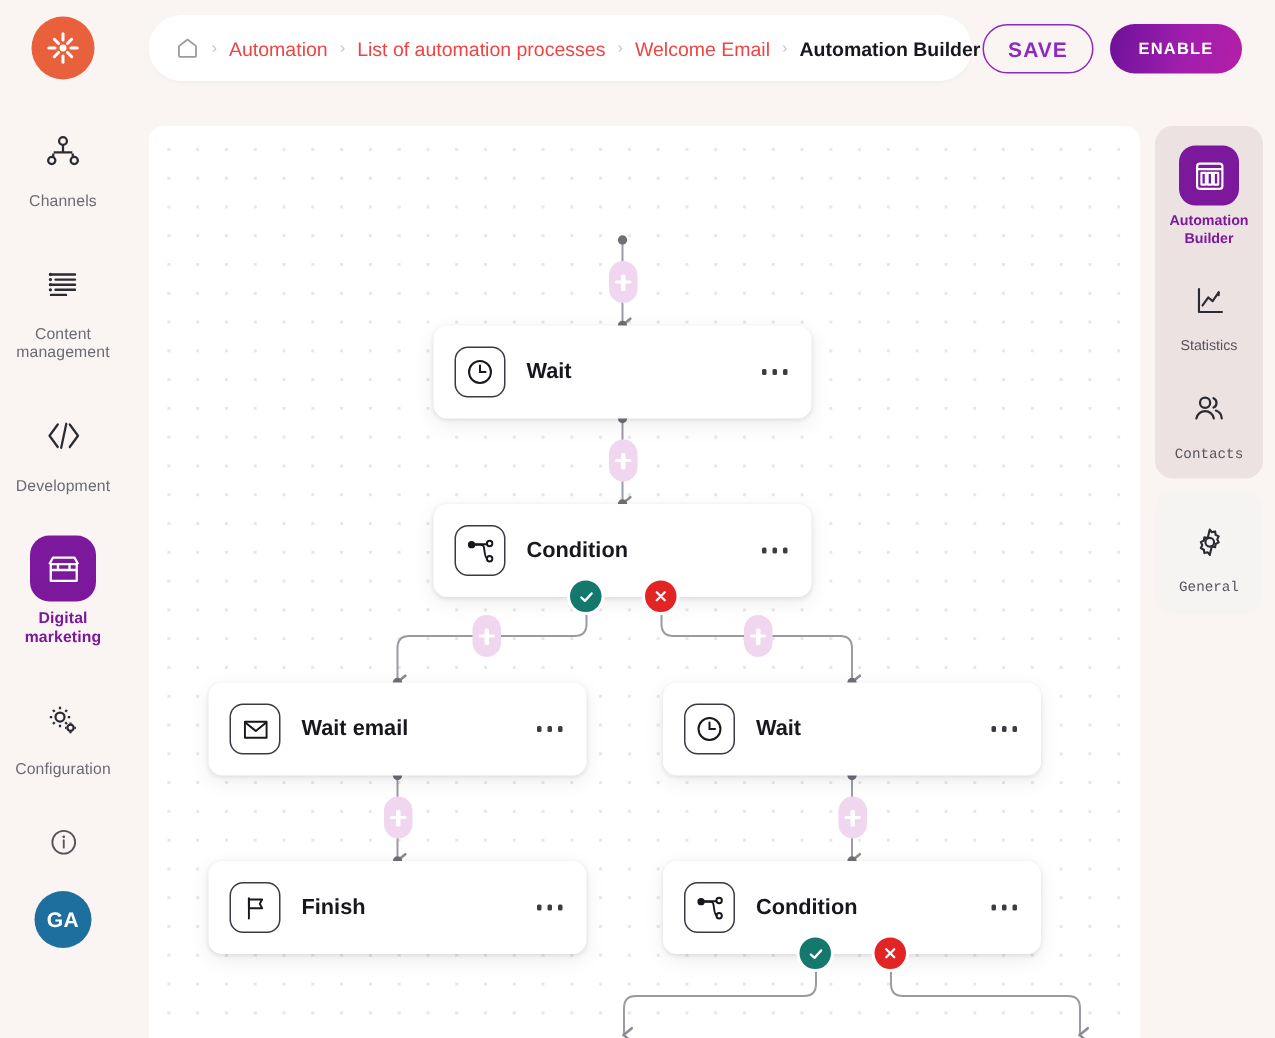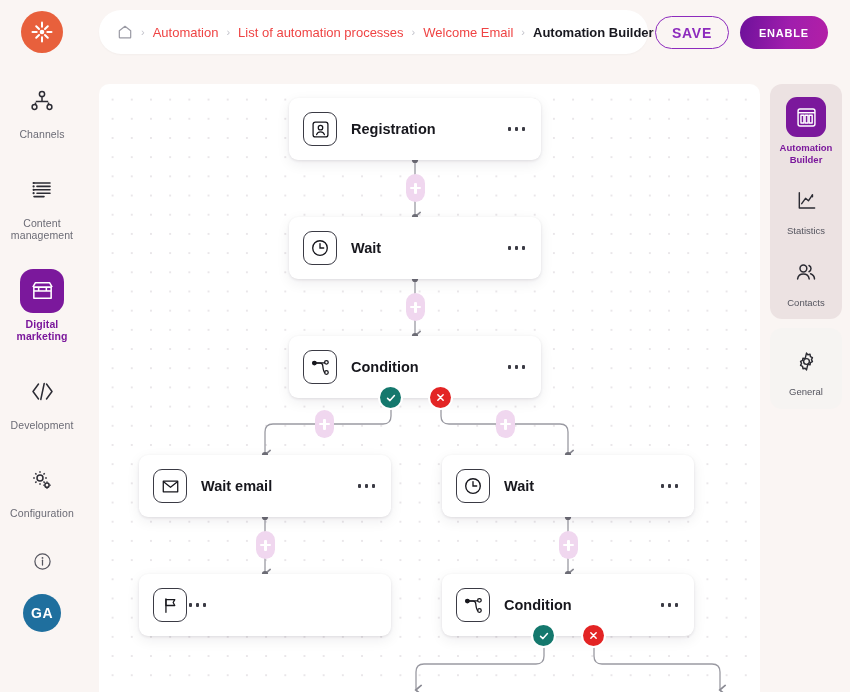--- a/index.html
+++ b/index.html
@@ -122,21 +122,21 @@
   #right-panel { position:absolute; left:770px; top:84px; width:72px; }
   #right-group-main {
     background:#ece2e2; border-radius:12px; padding:13px 0 11px;
     display:flex; flex-direction:column; align-items:center;
   }
   #right-group-general {
     margin-top:9px; background:#f6f4f2; border-radius:12px; padding:13px 0 11px;
     display:flex; flex-direction:column; align-items:center;
   }
   .rp-item { width:72px; display:flex; flex-direction:column; align-items:center; margin-bottom:15px; cursor:pointer; }
-  .rp-item:last-child { margin-bottom:0; }
+  .rp-item:last-child { margin-bottom:0;font-family:Liberation Mono, monospace; }
   .rp-ico { width:40px;height:40px;border-radius:11px;display:flex;align-items:center;justify-content:center;color:#2b2b33; }
   .rp-item.active .rp-ico { background:#7B189C; color:#fff; }
   .rp-label { margin-top:5px; font-size:9.5px; line-height:11.5px; color:#55555f; text-align:center; }
   .rp-item.active .rp-label { color:#7B189C; font-weight:700; }
 </style>
 </head>
 <body>
 
 <div id="left-sidebar">
 
@@ -173,41 +173,41 @@
     <div class="nav-item">
       <div class="nav-ico">
         <svg width="26" height="26" viewBox="0 0 26 26" fill="none" stroke="currentColor" stroke-width="1.6" stroke-linecap="round">
           <path d="M5 6h16M8 9.4h13M5 12.8h16M8 16.2h13M5 19.6h10"></path>
           <path d="M4.6 6h.01M4.6 9.4h.01M4.6 12.8h.01M4.6 16.2h.01" stroke-width="2.2"></path>
         </svg>
       </div>
       <div class="nav-label">Content management</div>
     </div>
 
+    <div class="nav-item">
+      <div class="nav-ico">
+        <svg width="27" height="27" viewBox="0 0 27 27" fill="none" stroke="currentColor" stroke-width="1.5" stroke-linecap="round" stroke-linejoin="round">
+          <path d="M9.5 6 4 13.5 9.5 21"></path>
+            <path d="M17.5 6 23 13.5 17.5 21"></path>
+            <path d="M15.2 5.5 11.8 21.5"></path>
+        </svg>
+      </div>
+      <div class="nav-label">Development</div>
+    </div>
+
     <div class="nav-item active">
       <div class="nav-ico">
         <svg width="25" height="25" viewBox="0 0 26 26" fill="none" stroke="currentColor" stroke-width="1.6" stroke-linejoin="round">
           <path d="M4 9.5h18v11.5H4z"></path>
           <path d="M3 9.5 5.5 5h15L23 9.5"></path>
           <path d="M4 13.5h18"></path>
             <path d="M9 9.5v4M17 9.5v4"></path>
         </svg>
       </div>
       <div class="nav-label">Digital marketing</div>
-    </div>
-
-    <div class="nav-item">
-      <div class="nav-ico">
-        <svg width="27" height="27" viewBox="0 0 27 27" fill="none" stroke="currentColor" stroke-width="1.5" stroke-linecap="round" stroke-linejoin="round">
-          <path d="M9.5 6 4 13.5 9.5 21"></path>
-            <path d="M17.5 6 23 13.5 17.5 21"></path>
-            <path d="M15.2 5.5 11.8 21.5"></path>
-        </svg>
-      </div>
-      <div class="nav-label">Development</div>
     </div>
 
     <div class="nav-item">
       <div class="nav-ico">
         <svg width="26" height="26" viewBox="0 0 26 26" fill="none" stroke="currentColor" stroke-width="1.5">
           <circle cx="11" cy="11" r="3"></circle>
           <path d="M11 4.2v1.6M11 16.2v1.6M4.2 11h1.6M16.2 11h1.6M6.3 6.3l1.2 1.2M14.5 14.5l1.2 1.2M15.7 6.3l-1.2 1.2M7.5 14.5l-1.2 1.2"></path>
           <circle cx="18" cy="18.2" r="2.1"></circle>
           <path d="M18 14.6v.9M18 20.9v.9M14.4 18.2h.9M20.7 18.2h.9"></path>
         </svg>
@@ -280,35 +280,20 @@
       <path d="M469 433 V490" marker-end="url(#arrow)"></path>
       <circle cx="469" cy="433" r="3.1" fill="#6f6f78" stroke="none"></circle>
       <circle cx="469" cy="490" r="3.1" fill="#6f6f78" stroke="none"></circle>
 
       <path d="M445 552 V572 Q445 580 437 580 H325 Q317 580 317 588 V606" marker-end="url(#arrow)"></path>
 
       <path d="M495 552 V572 Q495 580 503 580 H613 Q621 580 621 588 V606" marker-end="url(#arrow)"></path>
     </g>
   </svg>
 
-  <div class="node" style="left:190px;top:14px;width:252px;height:62px;">
-    <div class="node-ico">
-      <svg width="19" height="19" viewBox="0 0 20 20" fill="none" stroke="currentColor" stroke-width="1.35">
-        <rect x="2.2" y="2.2" width="15.6" height="15.6" rx="2.4"></rect>
-        <circle cx="10" cy="8.1" r="2.35"></circle>
-        <path d="M5.9 15.4a4.4 4.4 0 0 1 8.2 0" stroke-linecap="round"></path>
-      </svg>
-    </div>
-    <div class="node-title">Registration</div>
-    <div class="node-menu">
-        <i></i>
-        <i></i>
-        <i></i>
-      </div>
-  </div>
 
   <div class="node" style="left:190px;top:133px;width:252px;height:62px;">
     <div class="node-ico">
       <svg width="20" height="20" viewBox="0 0 20 20" fill="none" stroke="currentColor" stroke-width="1.35">
         <circle cx="10" cy="10" r="7.3"></circle>
           <path d="M10 5.6V10h3.7" stroke-linecap="round"></path>
       </svg>
     </div>
     <div class="node-title">Wait</div>
     <div class="node-menu">
@@ -376,20 +361,21 @@
       </div>
   </div>
 
   <div class="node" style="left:40px;top:490px;width:252px;height:62px;">
     <div class="node-ico">
       <svg width="19" height="19" viewBox="0 0 20 20" fill="none" stroke="currentColor" stroke-width="1.35" stroke-linejoin="round" stroke-linecap="round">
         <path d="M5.2 3v14.2"></path>
           <path d="M5.2 3.8h9.3l-1.7 3.1 1.7 3.1H5.2z"></path>
       </svg>
     </div>
+    <div class="node-title">Finish</div>
     <div class="node-menu">
         <i></i>
         <i></i>
         <i></i>
       </div>
   </div>
 
   <div class="node" style="left:343px;top:490px;width:252px;height:62px;">
     <div class="node-ico">
       <svg width="21" height="21" viewBox="0 0 22 22" fill="none" stroke="currentColor" stroke-width="1.35">

